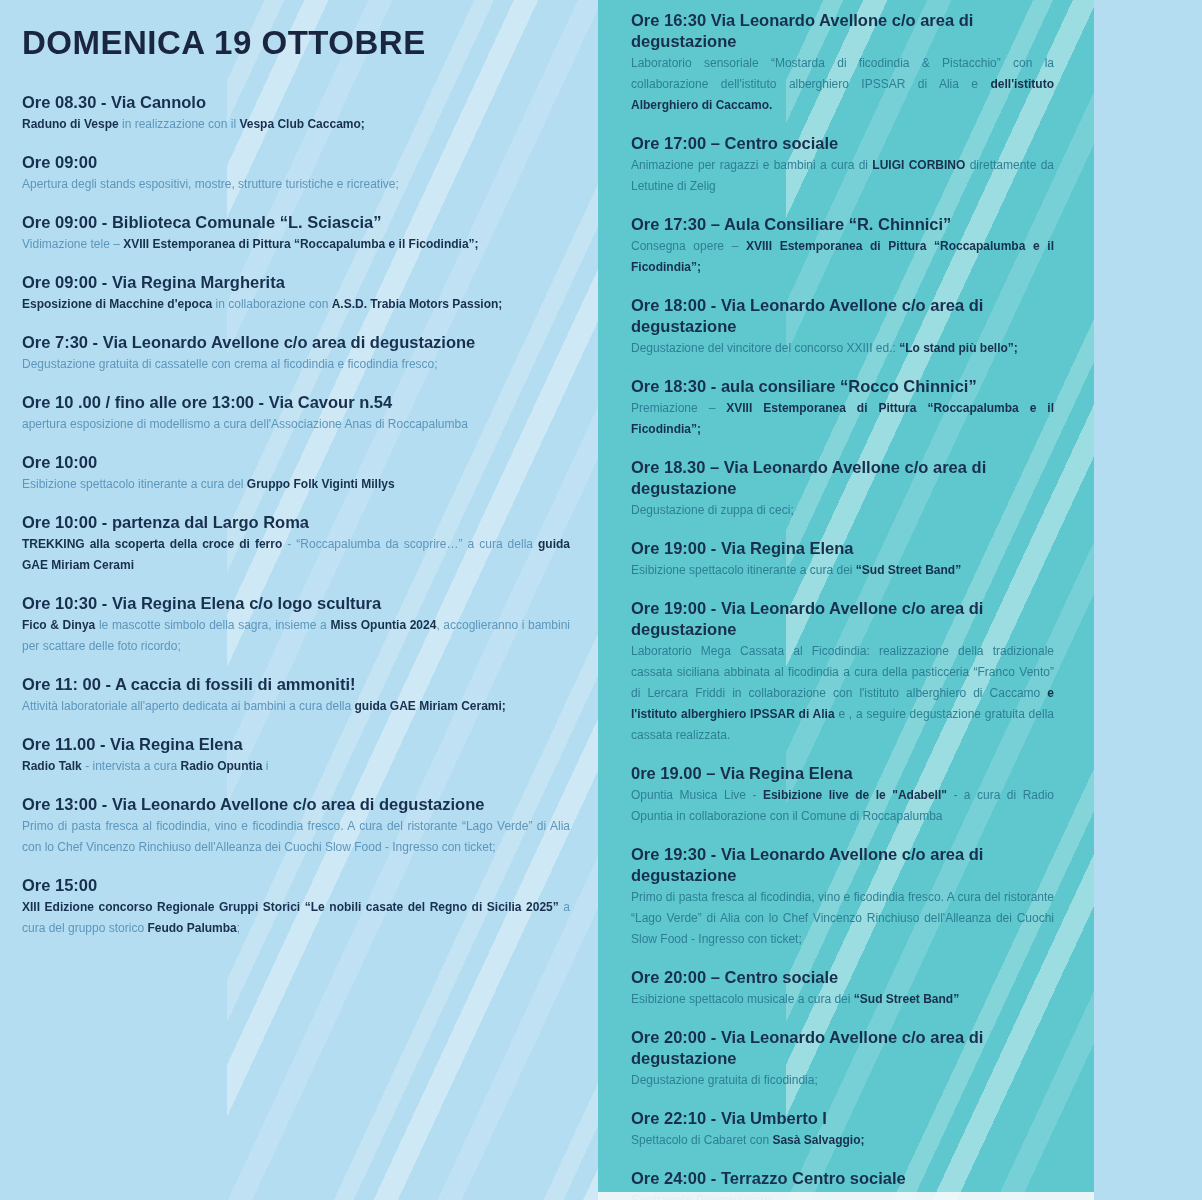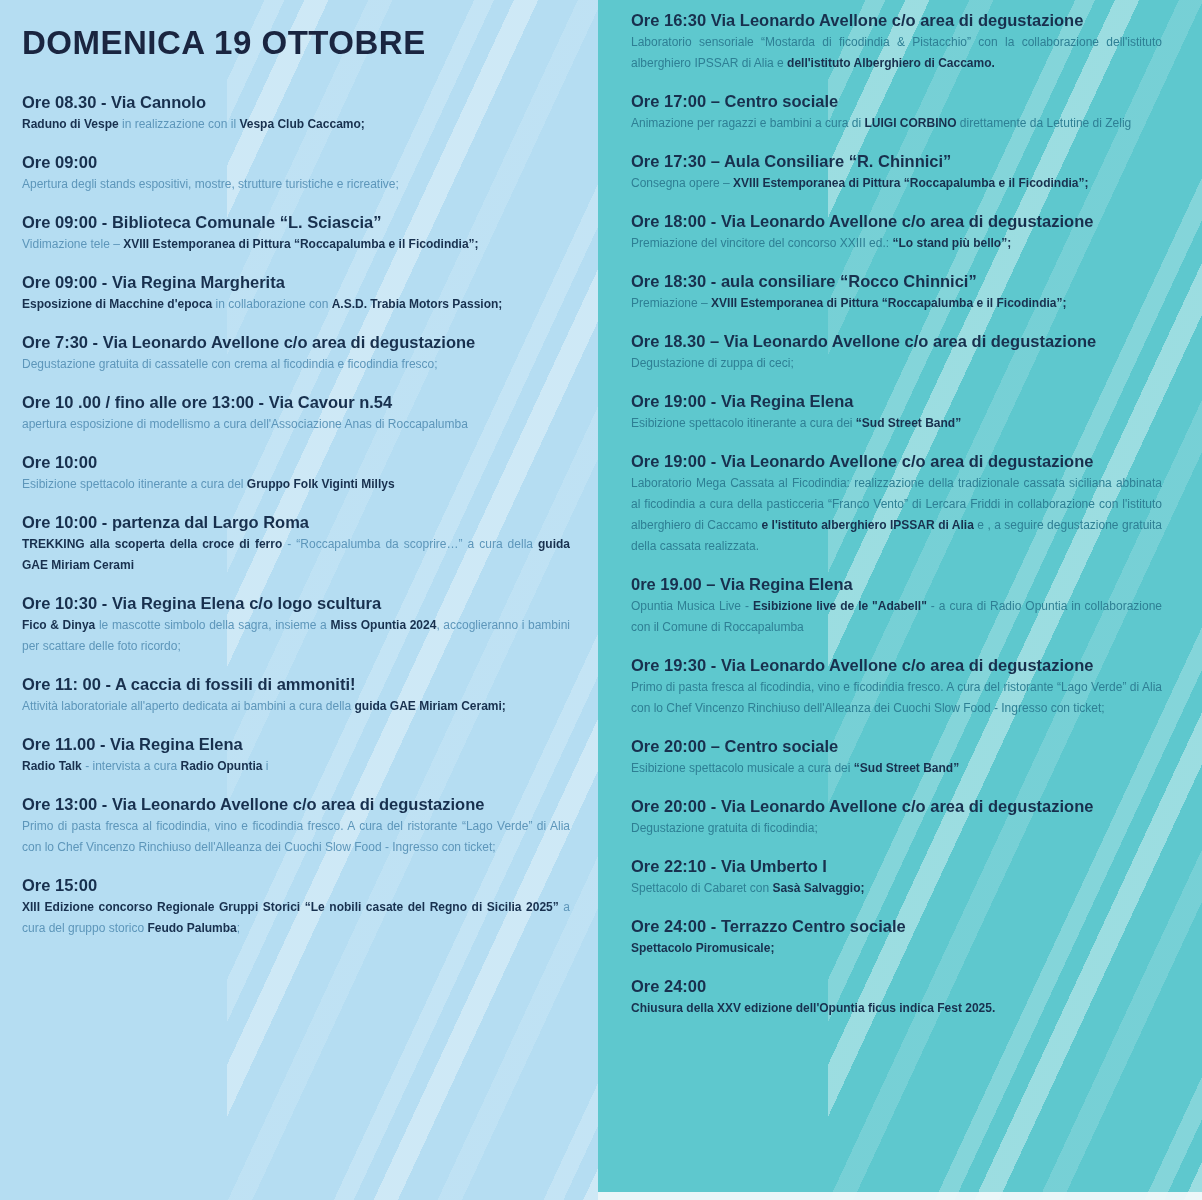--- a/index.html
+++ b/index.html
@@ -3,21 +3,21 @@
 <meta charset="utf-8">
 <style>
   html,body{margin:0;padding:0;}
   body{
     width:1202px;height:1200px;overflow:hidden;position:relative;
     font-family:"Liberation Sans","DejaVu Sans",sans-serif;
     background:#b5ddf2;
   }
   .column{position:absolute;top:0;bottom:0;box-sizing:border-box;overflow:hidden;}
   .column-left{left:0;width:598px;background:#b5ddf2;}
-  .column-right{left:598px;width:604px;background:#5ec8ce;}
+  .column-right{left:598px;width:496px;background:#5ec8ce;}
 
   
   .column::before{
     content:"";position:absolute;top:0;bottom:0;right:0;width:62%;
     pointer-events:none;z-index:0;
     background:
       repeating-linear-gradient(115deg,
         rgba(255,255,255,0) 0px,  rgba(255,255,255,0) 34px,
         rgba(255,255,255,.28) 34px, rgba(255,255,255,.28) 52px,
         rgba(255,255,255,0) 52px, rgba(255,255,255,0) 70px,
@@ -125,21 +125,21 @@
         <div class="event">
           <div class="event-header">Ore 17:00 – Centro sociale</div>
           <div class="event-body"><span>Animazione per ragazzi e bambini a cura di </span><span class="b">LUIGI CORBINO</span><span> direttamente da Letutine di Zelig</span></div>
         </div>
         <div class="event">
           <div class="event-header">Ore 17:30 – Aula Consiliare “R. Chinnici”</div>
           <div class="event-body"><span>Consegna opere – </span><span class="b">XVIII Estemporanea di Pittura “Roccapalumba e il Ficodindia”;</span></div>
         </div>
         <div class="event">
           <div class="event-header">Ore 18:00 -  Via Leonardo Avellone c/o area di degustazione</div>
-          <div class="event-body"><span>Premiazione del vincitore del concorso XXIII ed.: </span><span class="b">“Lo stand più bello”;</span></div>
+          <div class="event-body"><span>Degustazione del vincitore del concorso XXIII ed.: </span><span class="b">“Lo stand più bello”;</span></div>
         </div>
         <div class="event">
           <div class="event-header">Ore 18:30 - aula consiliare “Rocco Chinnici”</div>
           <div class="event-body"><span>Premiazione – </span><span class="b">XVIII Estemporanea di Pittura “Roccapalumba e il Ficodindia”;</span></div>
         </div>
         <div class="event">
           <div class="event-header">Ore 18.30 – Via Leonardo Avellone c/o area di degustazione</div>
           <div class="event-body"><span>Degustazione di zuppa di ceci;</span></div>
         </div>
         <div class="event">

